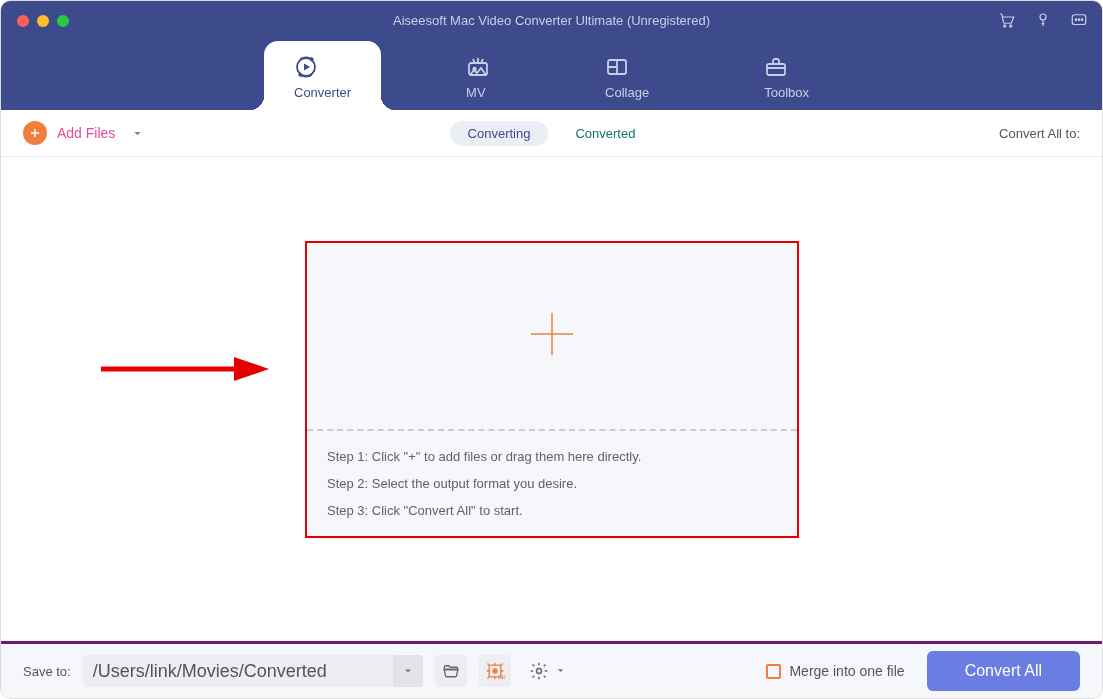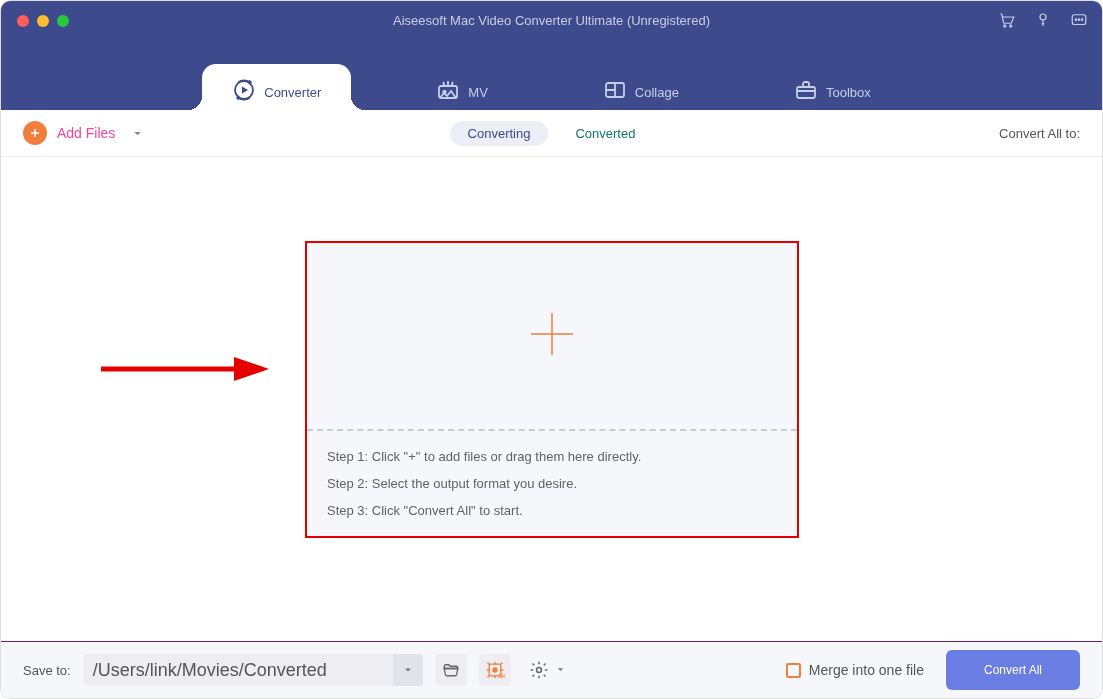--- a/index.html
+++ b/index.html
@@ -55,22 +55,22 @@
   .tabs {
     position: absolute;
     bottom: 0; left: 0; right: 0;
     display: flex;
     justify-content: center;
     gap: 55px;
     align-items: flex-end;
   }
   .tab {
     display: flex;
-    flex-direction: row;
-    align-items: flex-end;
+    flex-direction: column;
+    align-items: flex-start;
     gap: 8px;
     color: #c8cde8;
     font-size: 13px;
     padding: 14px 30px 10px;
     cursor: pointer;
     position: relative;
   }
   .tab.active {
     background: #fff;
     color: #3d4a8c;
@@ -164,21 +164,21 @@
     width: 170px; height: 32px;
     pointer-events: none;
   }
   
   .footer {
     height: 57px;
     background: #f6f7fb;
     display: flex; align-items: center;
     padding: 0 22px; gap: 12px;
     flex-shrink: 0;
-    border-top: 1px solid #701a75;
+    border-top: 3px solid #701a75;
   }
   .footer-label { font-size: 13px; color: #555; }
   .path-box {
     background: #ededf2; border-radius: 4px;
     display: flex; align-items: stretch;
     overflow: hidden;
     height: 32px;
     min-width: 340px;
   }
   .path-text {
@@ -205,21 +205,21 @@
     font-size: 14px; color: #555; cursor: pointer;
   }
   .merge-box {
     width: 15px; height: 15px; border: 2px solid #f07f3e; border-radius: 2px;
   }
   .convert-btn {
     background: #6a7de3; color: #fff;
     height: 40px; padding: 0 38px;
     border-radius: 6px;
     display: flex; align-items: center; justify-content: center;
-    font-size: 12px; cursor: pointer;
+    font-size: 16px; cursor: pointer;
     margin-left: 10px;
   }
 </style>
 </head>
 <body>
 
 <div class="window">
 
   <div class="header">
     <div class="traffic-lights">

